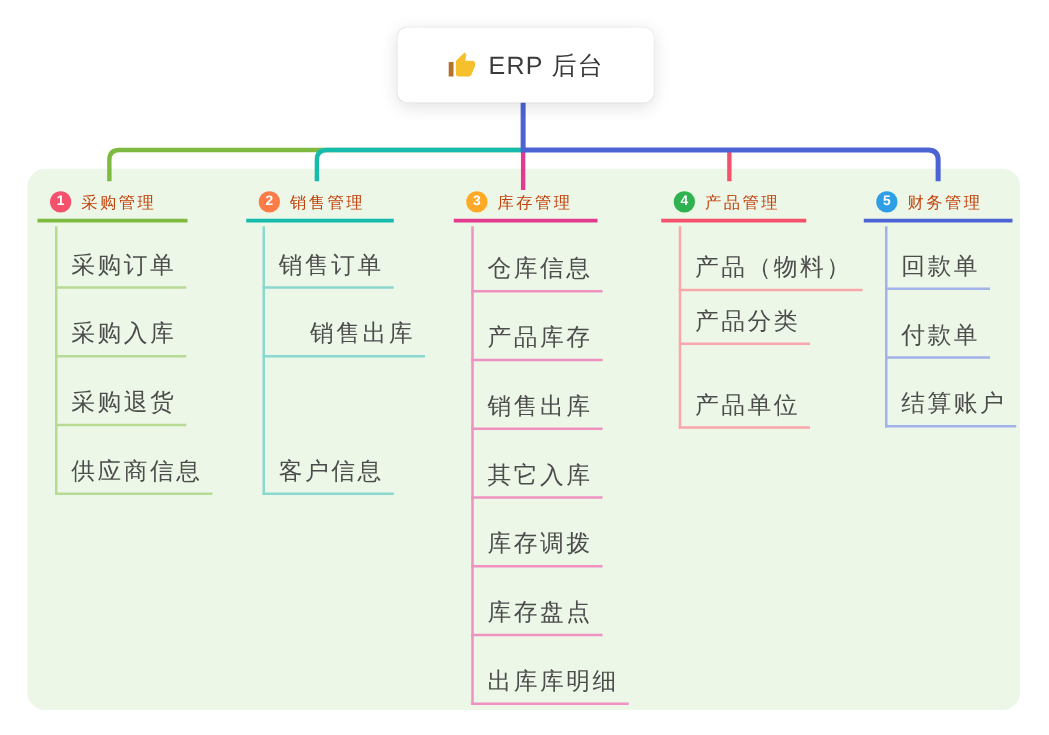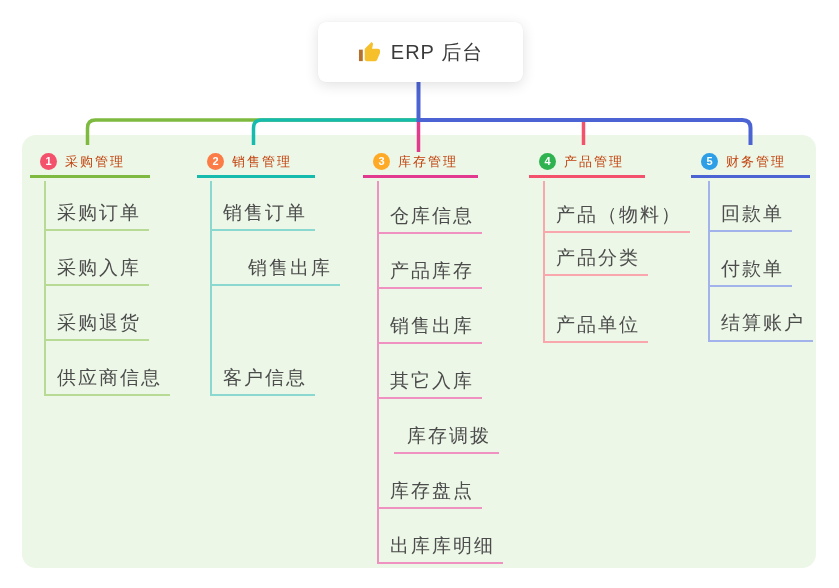--- a/index.html
+++ b/index.html
@@ -86,21 +86,21 @@
       <div class="branch-item" style="left: 210px; top: 368px; border-bottom-color: rgb(139, 216, 208);">客户信息</div>
       <div class="branch-header" style="left: 363px; top: 148px; width: 115px; border-bottom-color: rgb(225, 58, 142);">
         <span class="branch-index" style="background: rgb(254, 170, 38);">3</span>
         <span class="branch-label">库存管理</span>
       </div>
       <div class="branch-vline" style="left: 377px; top: 181px; height: 383px; background: rgb(239, 146, 194);"></div>
       <div class="branch-item" style="left: 377px; top: 206px; border-bottom-color: rgb(239, 146, 194);">仓库信息</div>
       <div class="branch-item" style="left: 377px; top: 261px; border-bottom-color: rgb(239, 146, 194);">产品库存</div>
       <div class="branch-item" style="left: 377px; top: 316px; border-bottom-color: rgb(239, 146, 194);">销售出库</div>
       <div class="branch-item" style="left: 377px; top: 371px; border-bottom-color: rgb(239, 146, 194);">其它入库</div>
-      <div class="branch-item" style="left: 394px; top: 426px; border-bottom-color: rgb(239, 146, 194);">库存调拨</div>
+      <div class="branch-item" style="left: 377px; top: 426px; border-bottom-color: rgb(239, 146, 194);">库存调拨</div>
       <div class="branch-item" style="left: 377px; top: 481px; border-bottom-color: rgb(239, 146, 194);">库存盘点</div>
       <div class="branch-item" style="left: 377px; top: 536px; border-bottom-color: rgb(239, 146, 194);">出库库明细</div>
       <div class="branch-header" style="left: 529px; top: 148px; width: 116px; border-bottom-color: rgb(244, 81, 108);">
         <span class="branch-index" style="background: rgb(47, 179, 80);">4</span>
         <span class="branch-label">产品管理</span>
       </div>
       <div class="branch-vline" style="left: 543px; top: 181px; height: 162px; background: rgb(249, 166, 173);"></div>
       <div class="branch-item" style="left: 543px; top: 205px; border-bottom-color: rgb(249, 166, 173);">产品（物料）</div>
       <div class="branch-item" style="left: 543px; top: 248px; border-bottom-color: rgb(249, 166, 173);">产品分类</div>
       <div class="branch-item" style="left: 543px; top: 315px; border-bottom-color: rgb(249, 166, 173);">产品单位</div>

